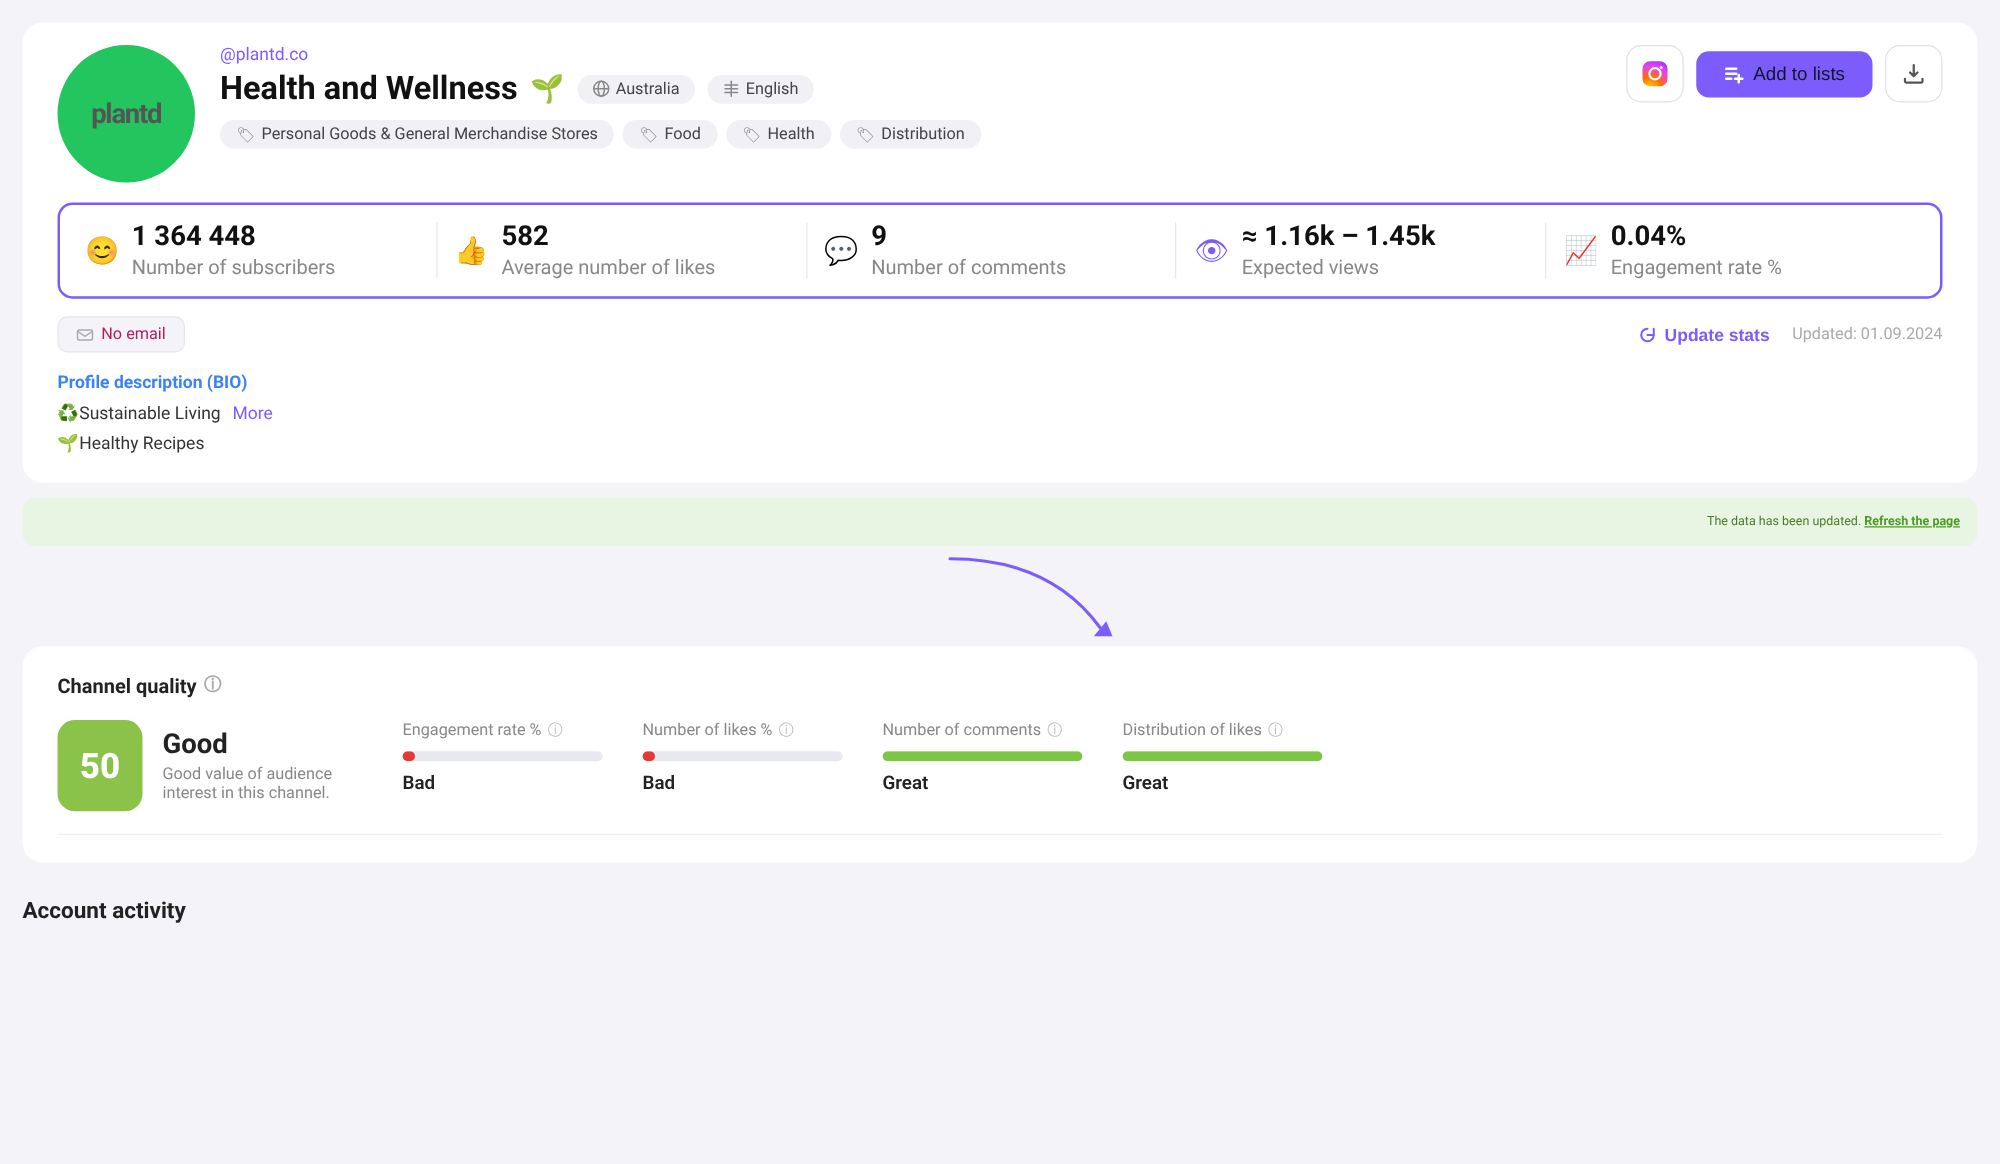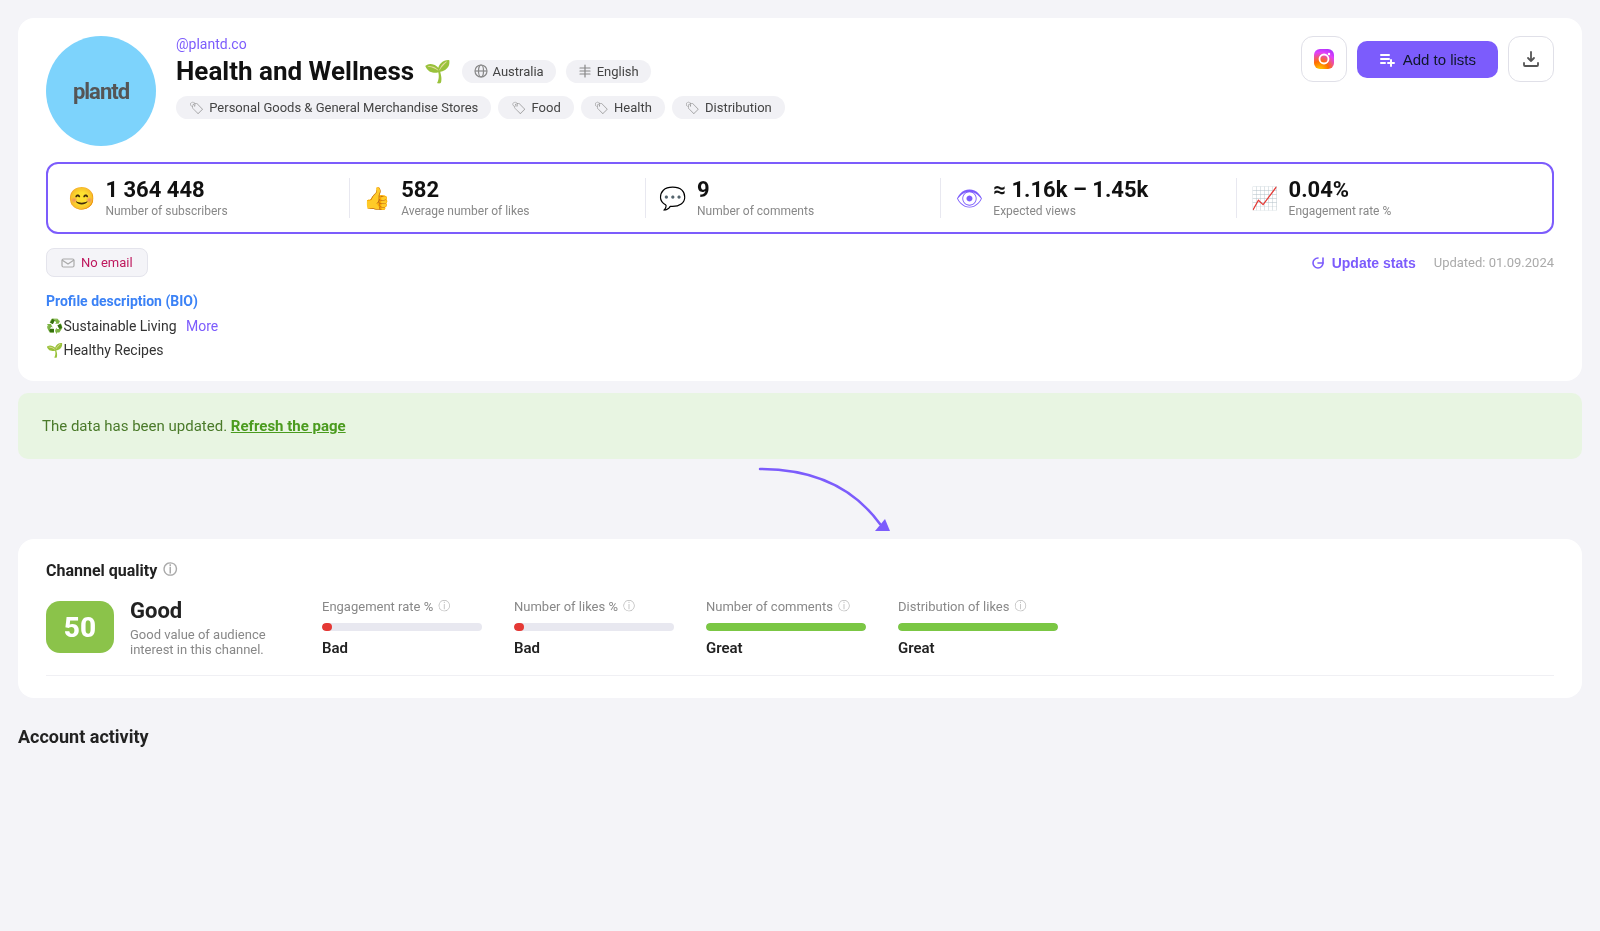--- a/index.html
+++ b/index.html
@@ -26,21 +26,21 @@
     .profile-header {
       display: flex;
       align-items: flex-start;
       gap: 20px;
     }
     .avatar-wrap {
       flex-shrink: 0;
       width: 110px;
       height: 110px;
       border-radius: 50%;
-      background: #7dd3fc;
+      background: #22c55e;
       display: flex;
       align-items: center;
       justify-content: center;
       overflow: hidden;
     }
     .avatar-text {
       font-size: 22px;
       font-weight: 700;
       color: #555;
       letter-spacing: -1px;
@@ -169,21 +169,21 @@
       color: #7c5cfc;
       flex-shrink: 0;
     }
     .stat-value {
       font-size: 22px;
       font-weight: 700;
       color: #111;
       line-height: 1.1;
     }
     .stat-label {
-      font-size: 12px;
+      font-size: 16px;
       color: #888;
       margin-top: 2px;
     }
     
     .meta-row {
       display: flex;
       align-items: center;
       justify-content: space-between;
       margin-top: 14px;
     }
@@ -233,23 +233,23 @@
       color: #7c5cfc;
       cursor: pointer;
       font-size: 14px;
       margin-left: 6px;
     }
     
     .refresh-banner {
       background: #e8f5e2;
       border-radius: 10px;
       margin: 12px 18px 0 18px;
-      padding: 24px;
-      text-align: left;
-      font-size: 15px;
+      padding: 14px;
+      text-align: right;
+      font-size: 10px;
       color: #4a7a2a;
     }
     .refresh-link {
       color: #4a9b1e;
       font-weight: 700;
       text-decoration: underline;
       cursor: pointer;
     }
     
     .arrow-wrap {
@@ -292,21 +292,21 @@
     }
     .score-block {
       display: flex;
       align-items: center;
       gap: 16px;
       flex-shrink: 0;
       min-width: 200px;
     }
     .score-badge {
       width: 68px;
-      height: 52px;
+      height: 73px;
       border-radius: 14px;
       background: #8bc34a;
       display: flex;
       align-items: center;
       justify-content: center;
       font-size: 28px;
       font-weight: 800;
       color: #fff;
     }
     .score-label {

